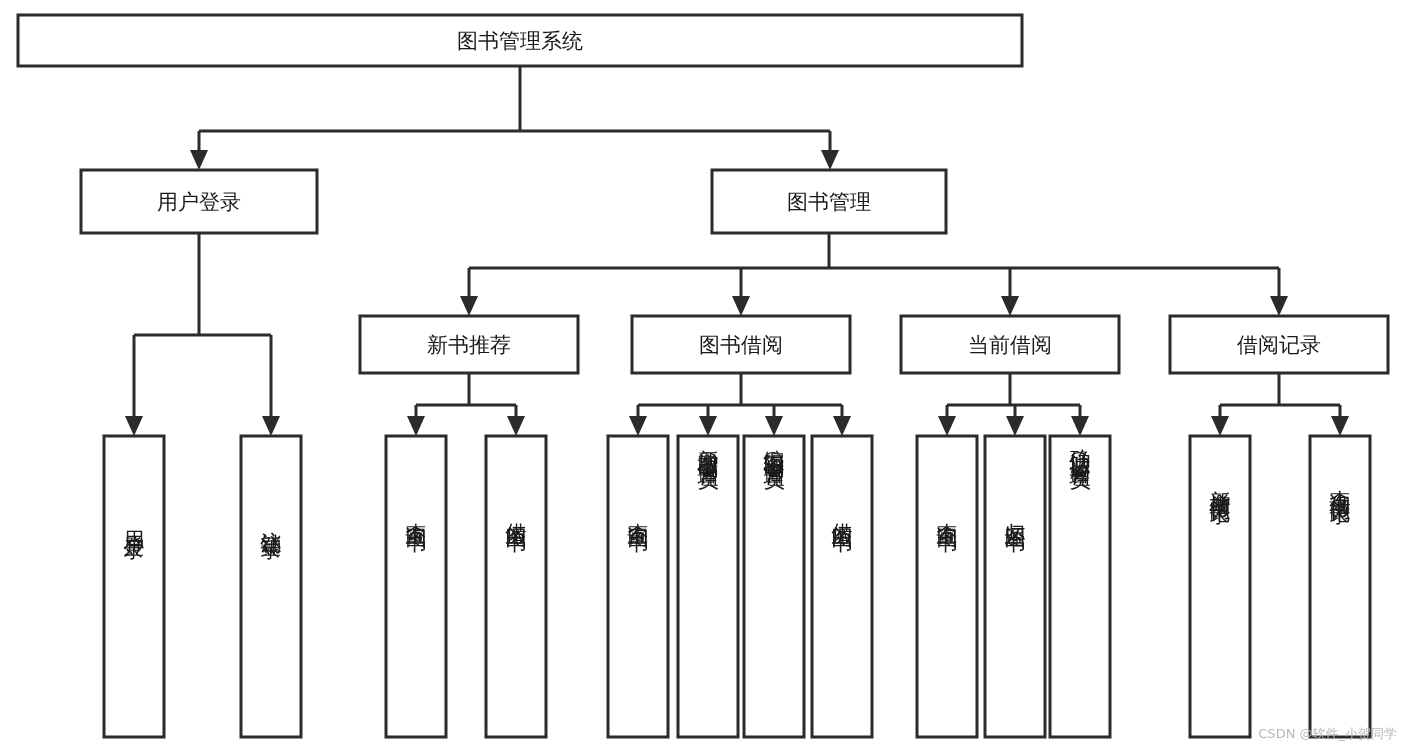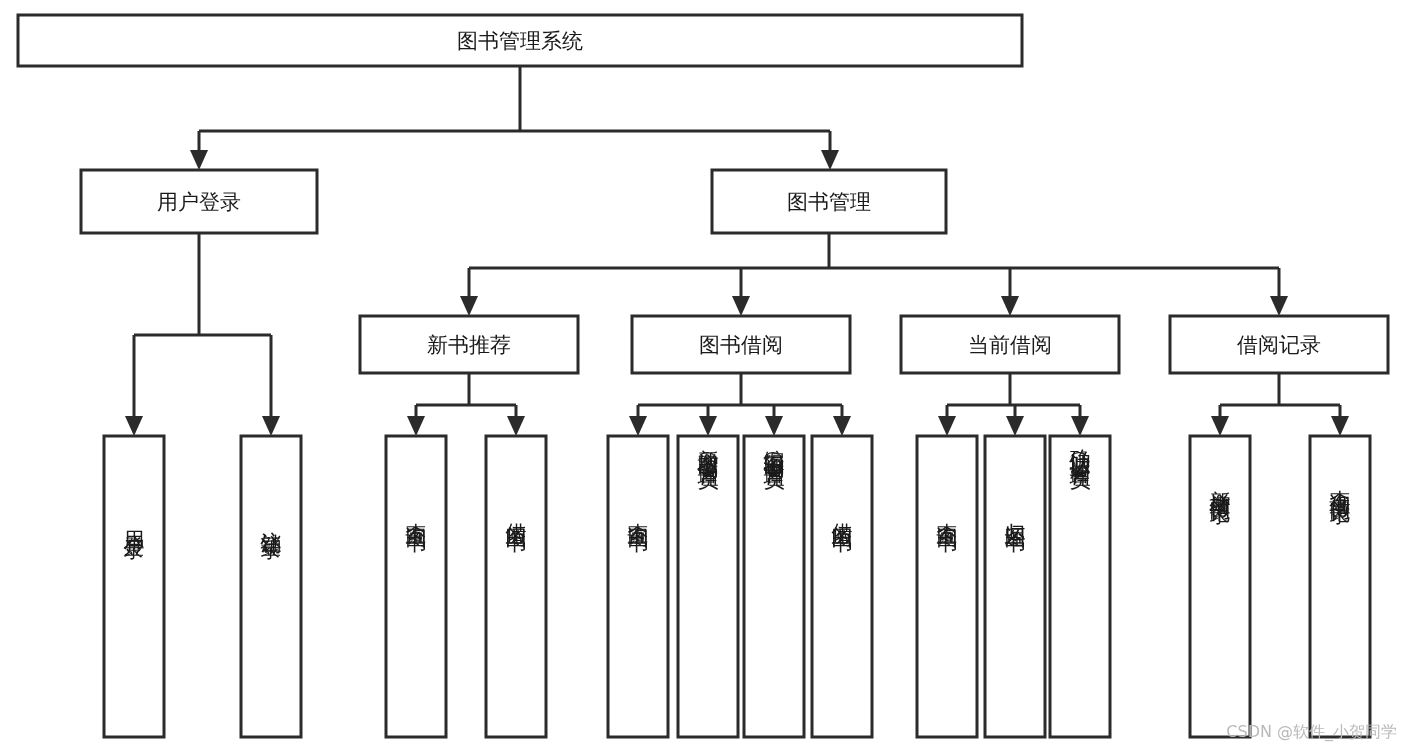--- a/index.html
+++ b/index.html
@@ -52,21 +52,21 @@
     fill: #1a1a1a;
     writing-mode: vertical-rl;
     text-orientation: upright;
     letter-spacing: 3px;
   }
   .watermark-text {
     position: absolute;
     right: 8px;
     bottom: 4px;
     font-family: "DejaVu Sans", "Liberation Sans", sans-serif;
-    font-size: 16px;
+    font-size: 13px;
     color: #b9b9b9;
     white-space: nowrap;
     pointer-events: none;
   }
 </style>
 </head>
 <body>
 
 <div id="diagram-root">
 

